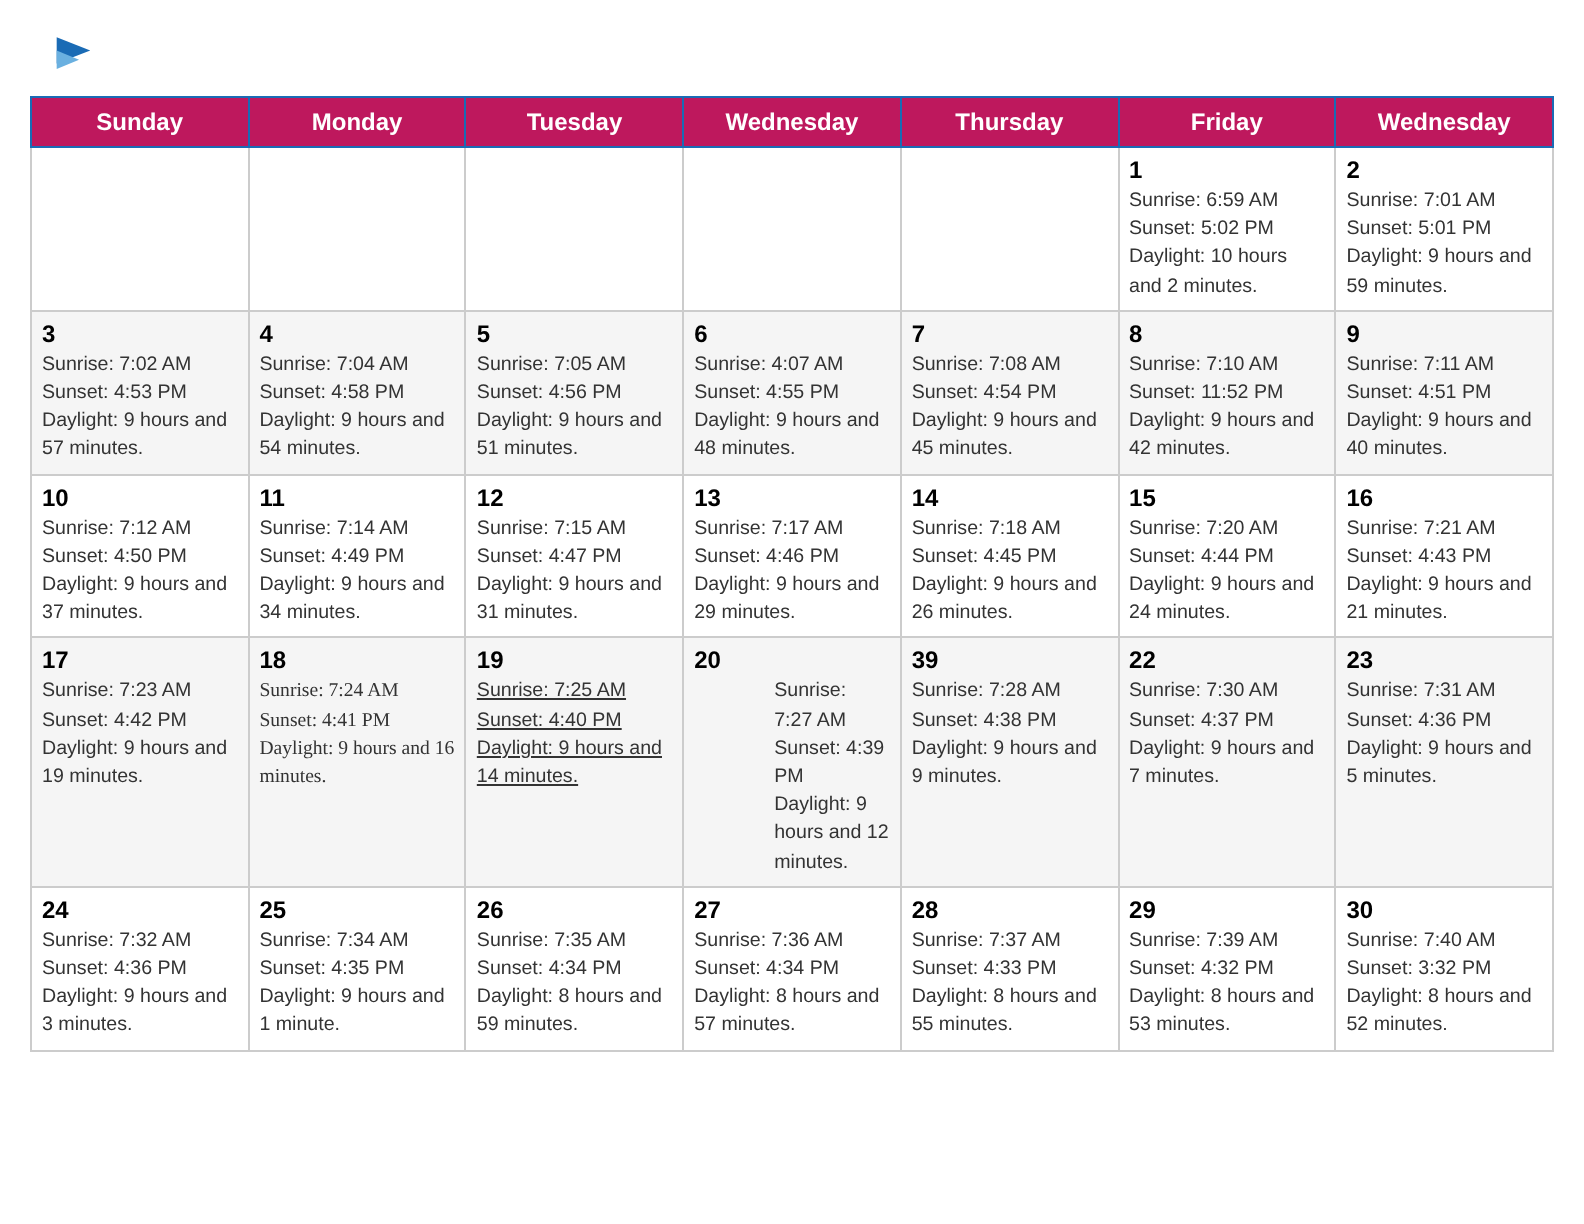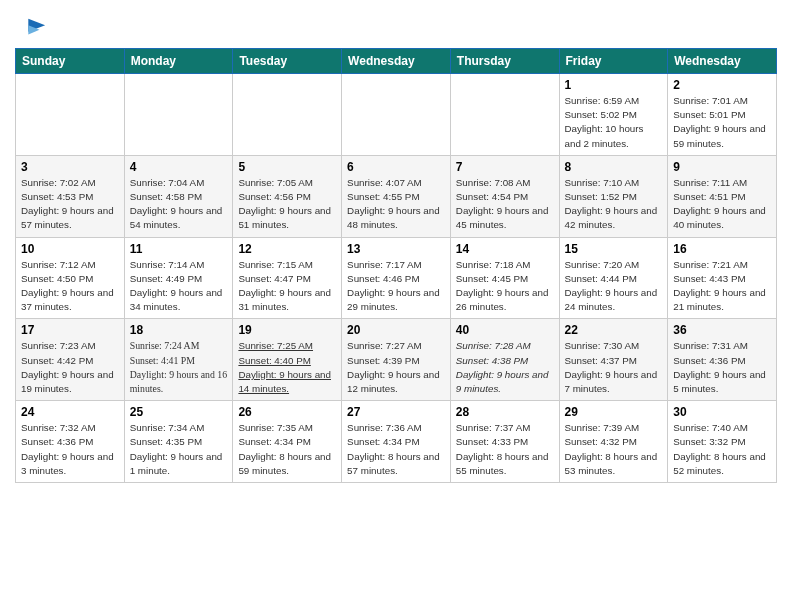--- a/index.html
+++ b/index.html
@@ -52,23 +52,23 @@
       color: #555;
       margin-top: 2px;
     }
     .calendar {
       width: 100%;
       border-collapse: collapse;
       margin-top: 6px;
       font-size: 10.5px;
     }
     .calendar th {
-      background: #0f766e;
+      background: #be185d;
       color: #fff;
-      text-align: left;
+      text-align: center;
       padding: 5px 6px;
       font-size: 12px;
       border: 1px solid #1a6bb5;
     }
     .calendar td {
       vertical-align: top;
       border: 1px solid #ccc;
       padding: 4px 5px;
       width: calc(100% / 7);
       height: 80px;
@@ -176,21 +176,21 @@
           </td>
           <td>
             <span class="day-num">7</span>
             <div class="day-info" style="white-space: pre-line;">Sunrise: 7:08 AM
 Sunset: 4:54 PM
 Daylight: 9 hours and 45 minutes.</div>
           </td>
           <td>
             <span class="day-num">8</span>
             <div class="day-info" style="white-space: pre-line;">Sunrise: 7:10 AM
-Sunset: 1:52 PM
+Sunset: 11:52 PM
 Daylight: 9 hours and 42 minutes.</div>
           </td>
           <td>
             <span class="day-num">9</span>
             <div class="day-info" style="white-space: pre-line;">Sunrise: 7:11 AM
 Sunset: 4:51 PM
 Daylight: 9 hours and 40 minutes.</div>
           </td>
         </tr>
         <tr>
@@ -251,38 +251,38 @@
 Daylight: 9 hours and 16 minutes.</div>
           </td>
           <td>
             <span class="day-num">19</span>
             <div class="day-info" style="white-space: pre-line; text-decoration: underline;">Sunrise: 7:25 AM
 Sunset: 4:40 PM
 Daylight: 9 hours and 14 minutes.</div>
           </td>
           <td>
             <span class="day-num">20</span>
-            <div class="day-info" style="white-space: pre-line;">Sunrise: 7:27 AM
+            <div class="day-info" style="white-space: pre-line; margin-left: 40px;">Sunrise: 7:27 AM
 Sunset: 4:39 PM
 Daylight: 9 hours and 12 minutes.</div>
           </td>
           <td>
-            <span class="day-num">40</span>
-            <div class="day-info" style="white-space: pre-line; font-style: italic;">Sunrise: 7:28 AM
+            <span class="day-num">39</span>
+            <div class="day-info" style="white-space: pre-line;">Sunrise: 7:28 AM
 Sunset: 4:38 PM
 Daylight: 9 hours and 9 minutes.</div>
           </td>
           <td>
             <span class="day-num">22</span>
             <div class="day-info" style="white-space: pre-line;">Sunrise: 7:30 AM
 Sunset: 4:37 PM
 Daylight: 9 hours and 7 minutes.</div>
           </td>
           <td>
-            <span class="day-num">36</span>
+            <span class="day-num">23</span>
             <div class="day-info" style="white-space: pre-line;">Sunrise: 7:31 AM
 Sunset: 4:36 PM
 Daylight: 9 hours and 5 minutes.</div>
           </td>
         </tr>
         <tr>
           <td>
             <span class="day-num">24</span>
             <div class="day-info" style="white-space: pre-line;">Sunrise: 7:32 AM
 Sunset: 4:36 PM

